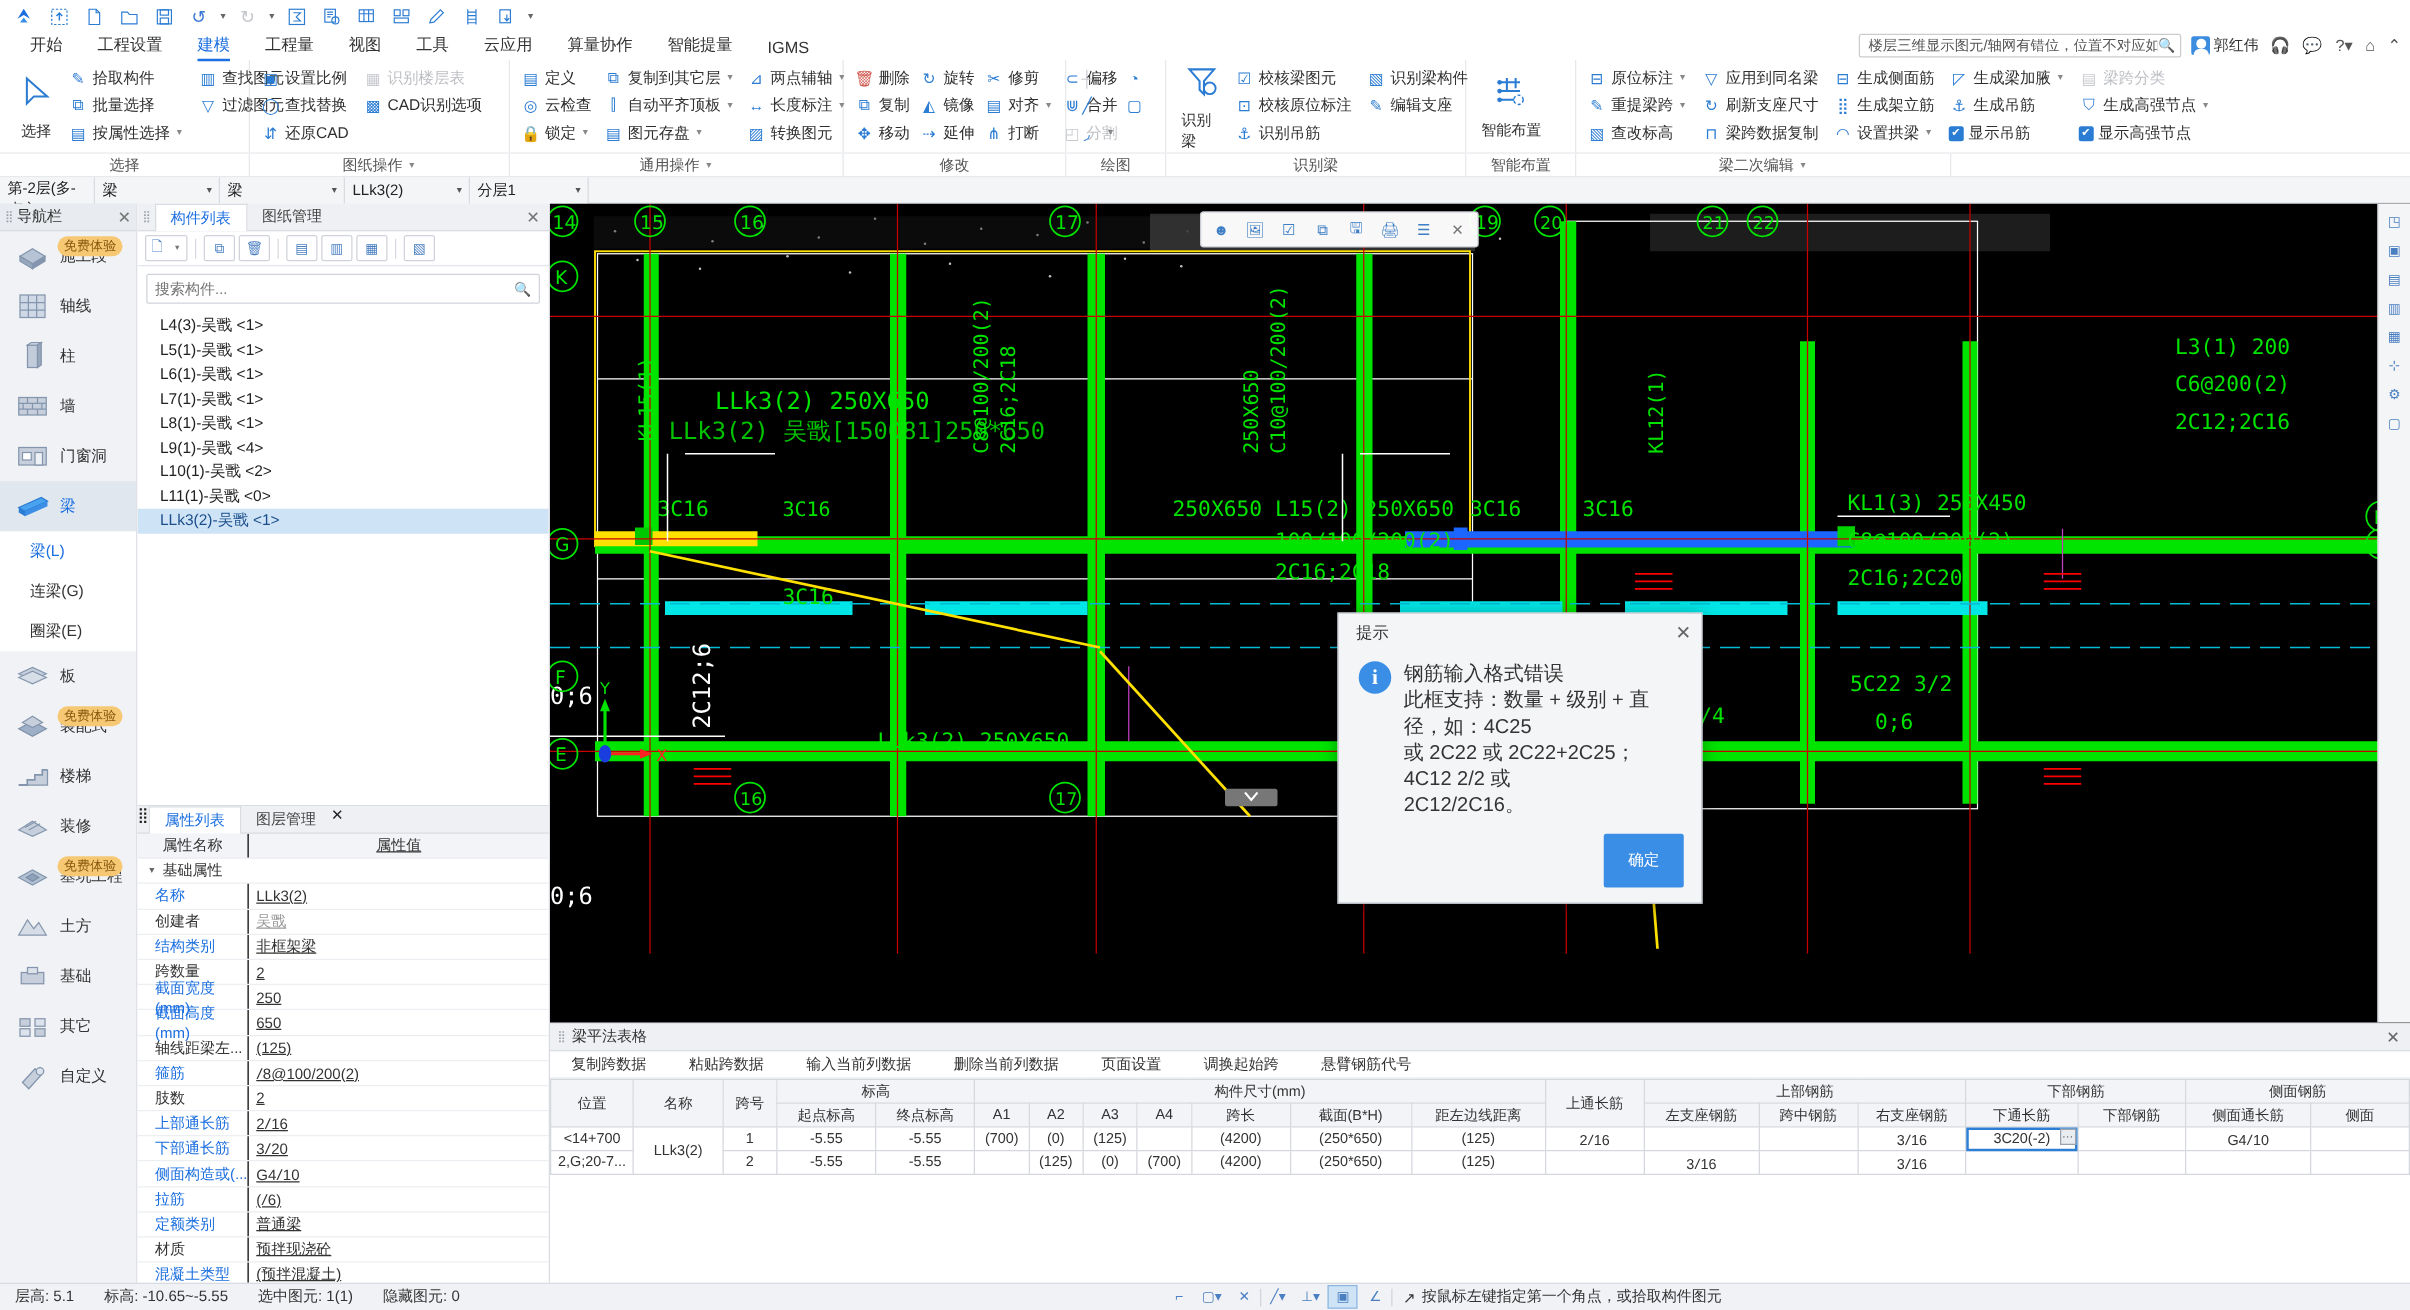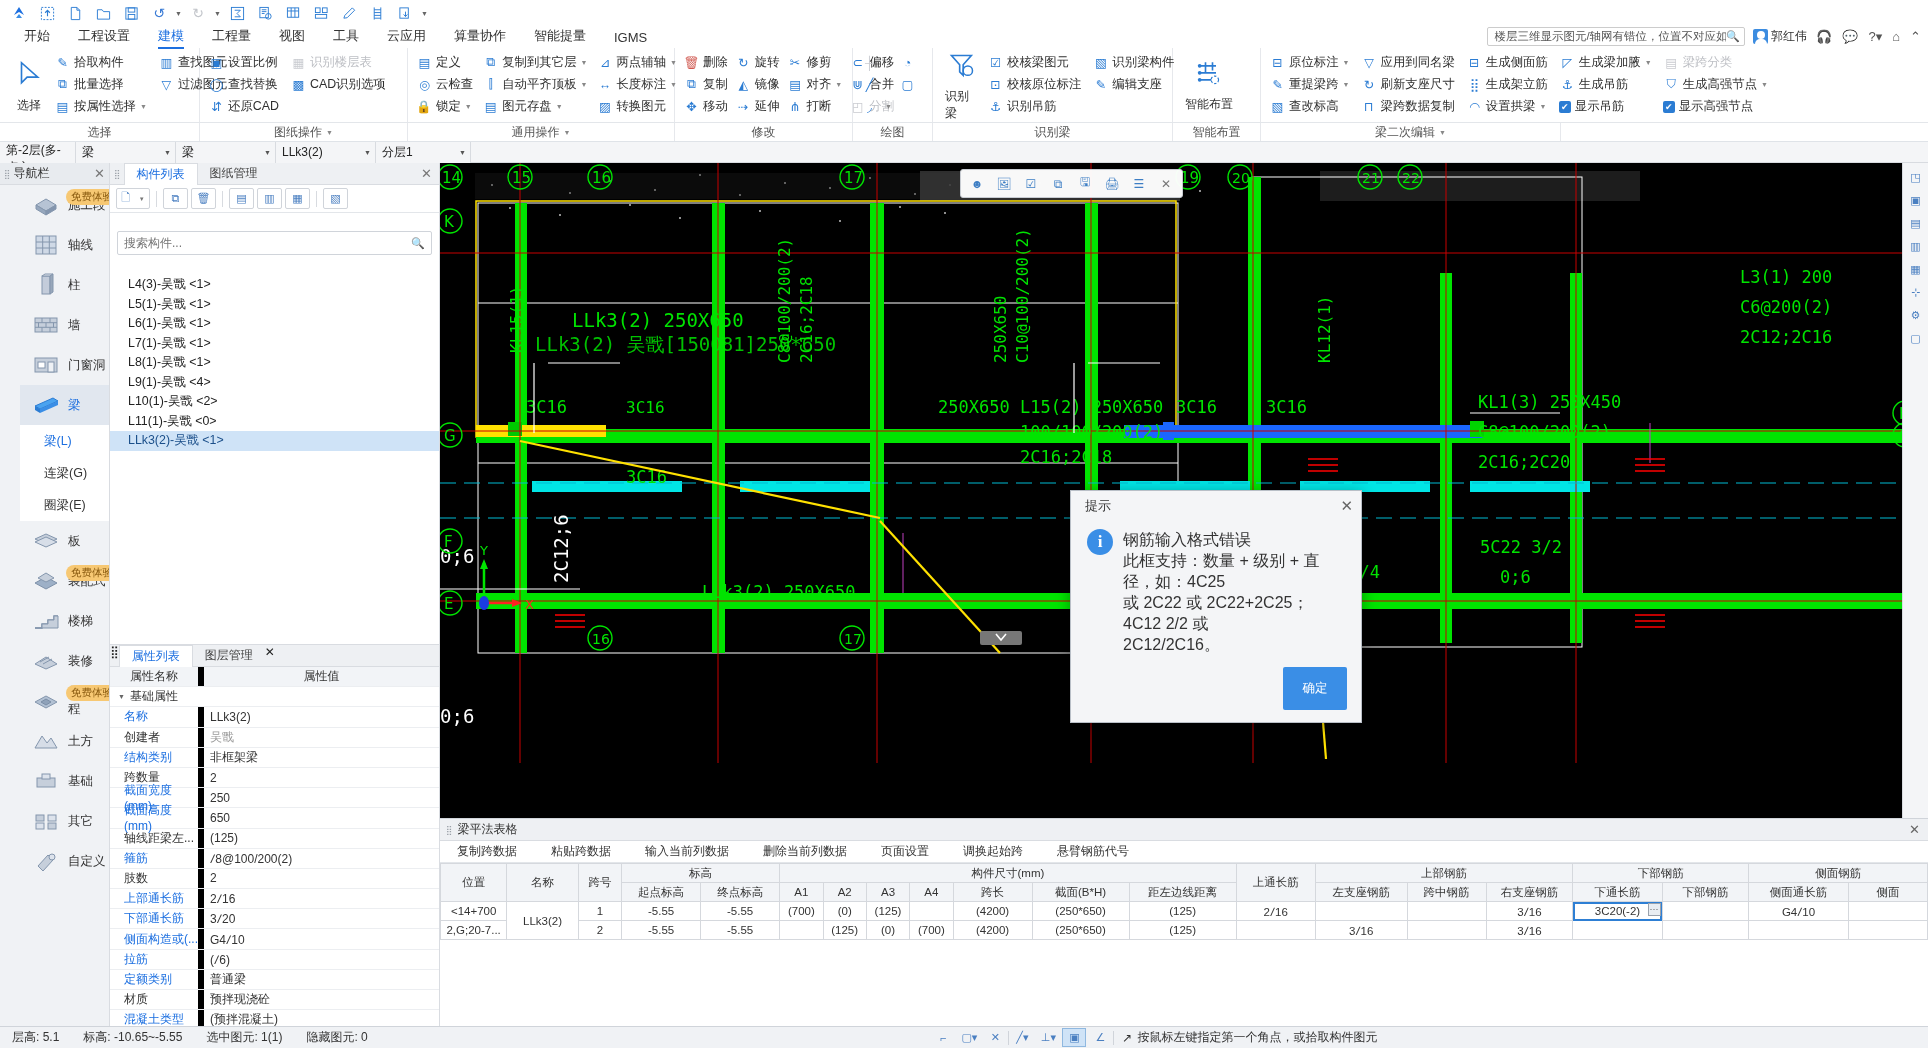--- a/index.html
+++ b/index.html
@@ -65,21 +65,21 @@
 
   
   .main { flex:1 1 auto; display:flex; min-height:0; position:relative; }
 
   
   .nav { width:110px; background:#f0f2f5; border-right:1px solid #d9dce1; display:flex; flex-direction:column; flex:0 0 auto; }
   .navhead { height:22px; display:flex; align-items:center; background:#e8ebef; border-bottom:1px solid #d9dce1; padding:0 4px; }
   .grip { color:#9aa0a8; font-size:9px; letter-spacing:-1px; margin-right:4px; }
   .navhead .t { font-size:12px; color:#333; flex:1; }
   .navhead .x { color:#777; font-size:13px; cursor:pointer; }
-  .navlist { flex:1; overflow:hidden;padding-left:20px; }
+  .navlist { flex:1; overflow:hidden; }
   .ni { height:40px; display:flex; align-items:center; padding-left:10px; position:relative; cursor:pointer; }
   .ni.sel0 { background:#e1e7ef; }
   .ni .nicon { width:32px; height:26px; margin-right:6px; flex:0 0 auto; display:flex; align-items:center; justify-content:center; }
   .ni .nlab { font-size:12.5px; color:#333; }
   .ni.sel0 .nlab { color:#1c6fe0; }
   .badge { position:absolute; left:46px; top:4px; background:#f7c873; color:#8a5b10; font-size:10.5px; border-radius:8px; padding:1px 5px; white-space:nowrap; }
   .sub { background:#fff; }
   .si { height:32px; display:flex; align-items:center; padding-left:24px; font-size:12.5px; color:#333; cursor:pointer; }
   .si.act { color:#1c6fe0; }
 
@@ -87,35 +87,35 @@
   .cpanel { width:330px; background:#fff; border-right:1px solid #d9dce1; display:flex; flex-direction:column; flex:0 0 auto; }
   .tabrow { height:22px; display:flex; align-items:stretch; background:#eef0f3; border-bottom:1px solid #d9dce1; }
   .tabrow .grip2 { display:flex; align-items:center; padding:0 4px; color:#9aa0a8; font-size:9px; letter-spacing:-1px; }
   .tb { padding:0 12px; display:flex; align-items:center; font-size:12px; color:#444; cursor:pointer; }
   .tb.on { background:#fff; color:#1c6fe0; border-top:1px solid #d9dce1; border-left:1px solid #d9dce1; border-right:1px solid #d9dce1; margin-bottom:-1px; }
   .tabrow .cx { margin-left:auto; padding:0 7px; display:flex; align-items:center; color:#777; cursor:pointer; font-size:13px; }
   .ctool { height:28px; display:flex; align-items:center; gap:3px; padding:0 6px; border-bottom:1px solid #e3e6ea; }
   .tbtn { width:25px; height:21px; border:1px solid #d0d4da; border-radius:2px; background:#fff; display:flex; align-items:center; justify-content:center; color:#4a7fc1; font-size:11px; cursor:pointer; }
   .tbtn.caret { width:34px; justify-content:space-around; }
   .tsep { width:1px; height:16px; background:#d8dbe0; margin:0 3px; }
-  .csearch { height:24px; margin:18px 7px; border:1px solid #d0d4da; border-radius:2px; display:flex; align-items:center; padding:0 6px; }
+  .csearch { height:24px; margin:6px 7px; border:1px solid #d0d4da; border-radius:2px; display:flex; align-items:center; padding:0 6px; }
   .csearch input { flex:1; border:0; outline:0; font-size:12px; color:#333; font-family:inherit; }
   .clist { flex:1; overflow:hidden; padding-top:2px; }
   .cli { height:19.5px; display:flex; align-items:center; padding-left:18px; font-size:12.4px; color:#222; cursor:pointer; }
   .cli.on { background:#cfe3f7; color:#1b4f8a; }
 
   
   .ppanel { display:flex; flex-direction:column; border-top:1px solid #d9dce1; height:382px; flex:0 0 auto; }
   .phead { height:22px; display:flex; align-items:stretch; background:#eef0f3; border-bottom:1px solid #d9dce1; }
   .ptbl { flex:1; overflow:hidden; font-size:12px; }
   .prow { display:flex; height:20.2px; border-bottom:1px solid #eceef1; align-items:center; }
   .pr-h { background:#f2f4f7; font-weight:normal; }
   .pc1 { width:88px; padding-left:14px; display:flex; align-items:center; color:#333; height:100%; }
   .pc1.blue { color:#1c6fe0; }
-  .pc2 { flex:1; padding-left:6px; display:flex; align-items:center; color:#333; border-left:6px solid #000000; height:100%; }
+  .pc2 { flex:1; padding-left:6px; display:flex; align-items:center; color:#333; border-left:1px solid #000000; height:100%;text-decoration:underline; }
   .pc2.gray { color:#999; }
   .pr-h .pc1, .pr-h .pc2 { justify-content:center; padding-left:0; color:#333; }
   .grp { padding-left:8px; color:#333; display:flex; align-items:center; gap:5px; }
   .grp .tri { font-size:7px; color:#666; }
 
   
   .canvaswrap { flex:1 1 auto; position:relative; min-width:0; display:flex; flex-direction:column; }
   .cad { position:relative; flex:1 1 auto; background:#000; overflow:hidden; }
   .cad svg { position:absolute; left:0; top:0; }
 

